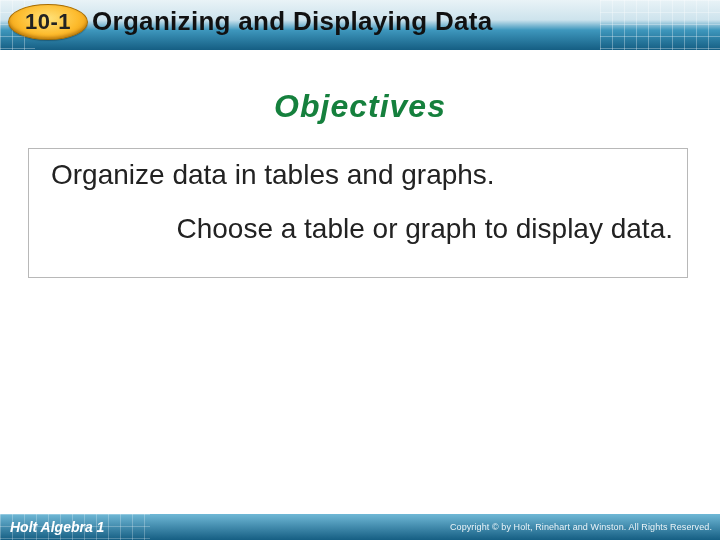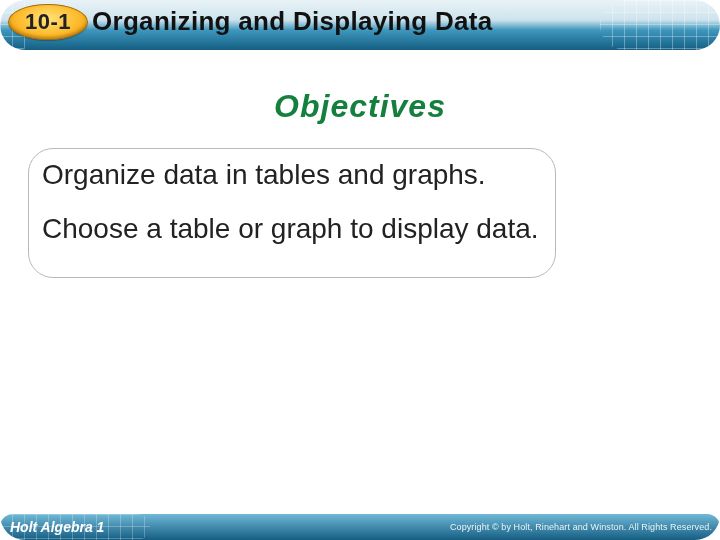--- a/index.html
+++ b/index.html
@@ -1,15 +1,15 @@
 <!DOCTYPE html>
 <html><head>
 <meta charset="utf-8">
 <style>
-  * { box-sizing: border-box; margin: 0; padding: 0; border-radius: 25px; }
+  * { box-sizing: border-box; margin: 0; padding: 0; }
   html, body { width: 720px; height: 540px; overflow: hidden; font-family: Verdana, Geneva, sans-serif; }
   .slide { width: 720px; height: 540px; background: #fff; position: relative; }
 
   
   .header-bar {
     position: absolute;
     top: 0; left: 0;
     width: 720px; height: 50px;
     background: linear-gradient(to bottom, #e9f3f7 0%, #cde3ed 40%, #3e97bd 60%, #155e83 100%);
     display: flex;
@@ -76,32 +76,32 @@
     font-weight: 900;
     color: #15803d;
     letter-spacing: 1px;
   }
 
   
   .content-box {
     position: absolute;
     top: 148px;
     left: 28px;
-    width: 528px;
+    width: 660px;
     border: 1px solid #b8b8b8;
-    padding: 8px 14px 14px 13px;
+    padding: 8px 14px 14px 22px;
     background: #fff;
   }
   .content-box p {
     font-size: 28px;
     color: #222;
     line-height: 1.28;
     margin-bottom: 18px;
   }
-  .content-box p:last-child { margin-bottom: 16px; }
+  .content-box p:last-child { margin-bottom: 16px; text-align: right; }
 
   
   .footer-bar {
     position: absolute;
     bottom: 0; left: 0;
     width: 720px; height: 26px;
     background: linear-gradient(to bottom, #6fb8d6 0%, #155e83 100%);
     display: flex;
     align-items: center;
     justify-content: space-between;

